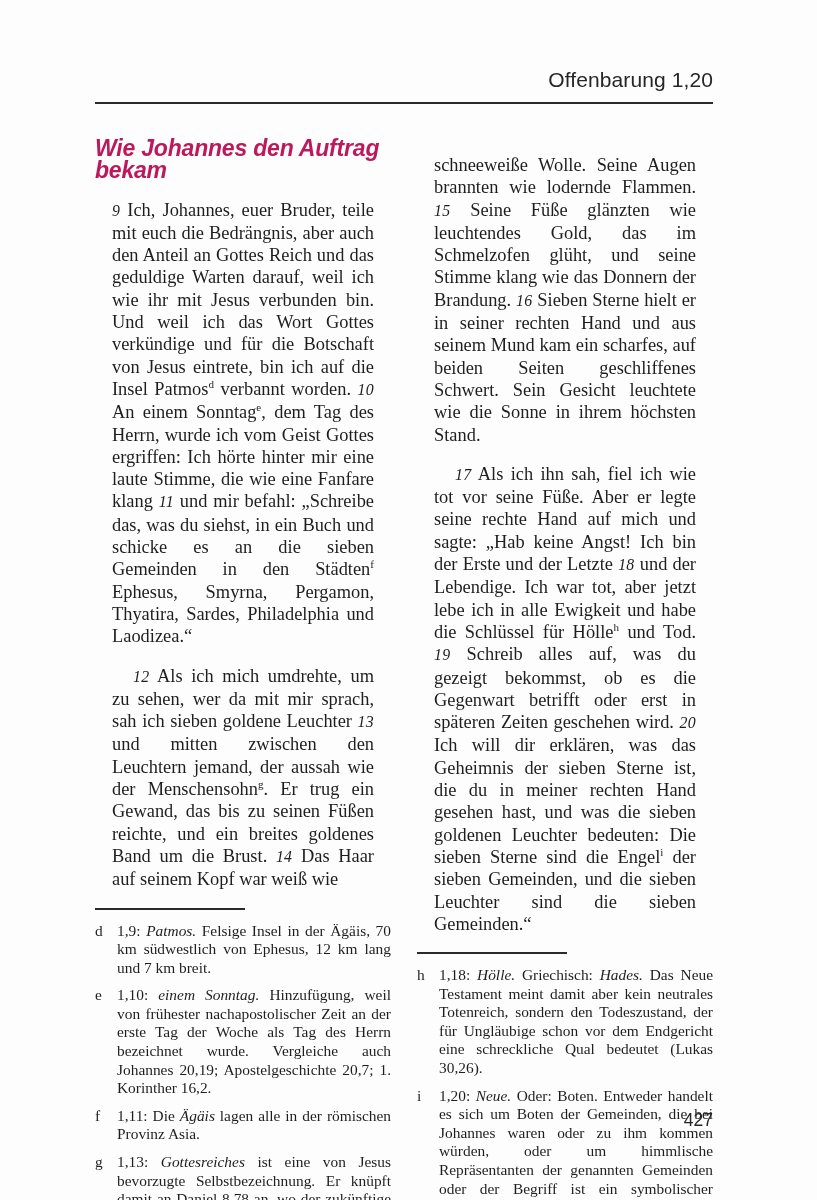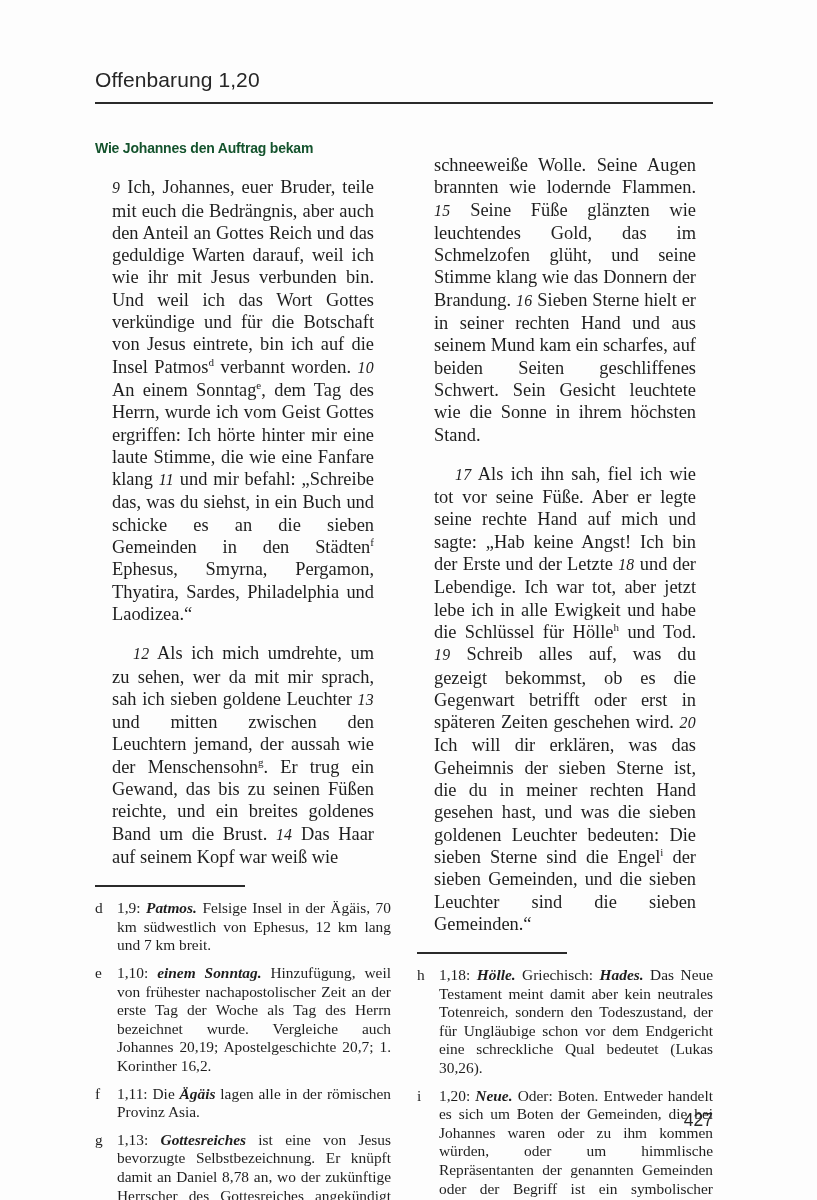--- a/index.html
+++ b/index.html
@@ -20,20 +20,21 @@
     height: 1200px;
     background: #fdfdfd;
   }
   .content {
     position: absolute;
     left: 95px;
     top: 68px;
     width: 618px;
   }
   .running-head {
+    text-align: right;
     font-family: "Liberation Sans", sans-serif;
     font-size: 21px;
     line-height: 24px;
     color: #262626;
     letter-spacing: 0.1px;
   }
   .head-rule {
     margin-top: 10px;
     border: 0;
     border-top: 2px solid #2a2a2a;
@@ -45,26 +46,27 @@
     gap: 26px;
     height: 972px;
   }
   .column {
     width: 296px;
     display: flex;
     flex-direction: column;
   }
   .section-heading {
     font-family: "Liberation Sans", sans-serif;
-    font-size: 14px;
+    font-size: 23px;
     font-weight: 700;
     line-height: 22.3px;
     margin: 0;
     letter-spacing: -0.2px;
-    color: #14532d;
+    color: #be185d;
+    font-style: italic;
   }
   .body-text p {
     margin: 17px;
     font-size: 18.4px;
     line-height: 22.3px;
     text-align: justify;
     hyphens: auto;
     -webkit-hyphens: auto;
   }
   .body-text p.indent {
@@ -104,21 +106,20 @@
     width: 22px;
   }
   .fn-body {
     flex: 1;
     text-align: justify;
     hyphens: auto;
     -webkit-hyphens: auto;
   }
   .fn-body em, .body-text em {
     font-style: italic;
-    font-weight: bold;
   }
   .page-number {
     position: absolute;
     left: 95px;
     top: 1110px;
     width: 618px;
     text-align: right;
     font-family: "Liberation Sans", sans-serif;
     font-size: 17.5px;
     color: #262626;

